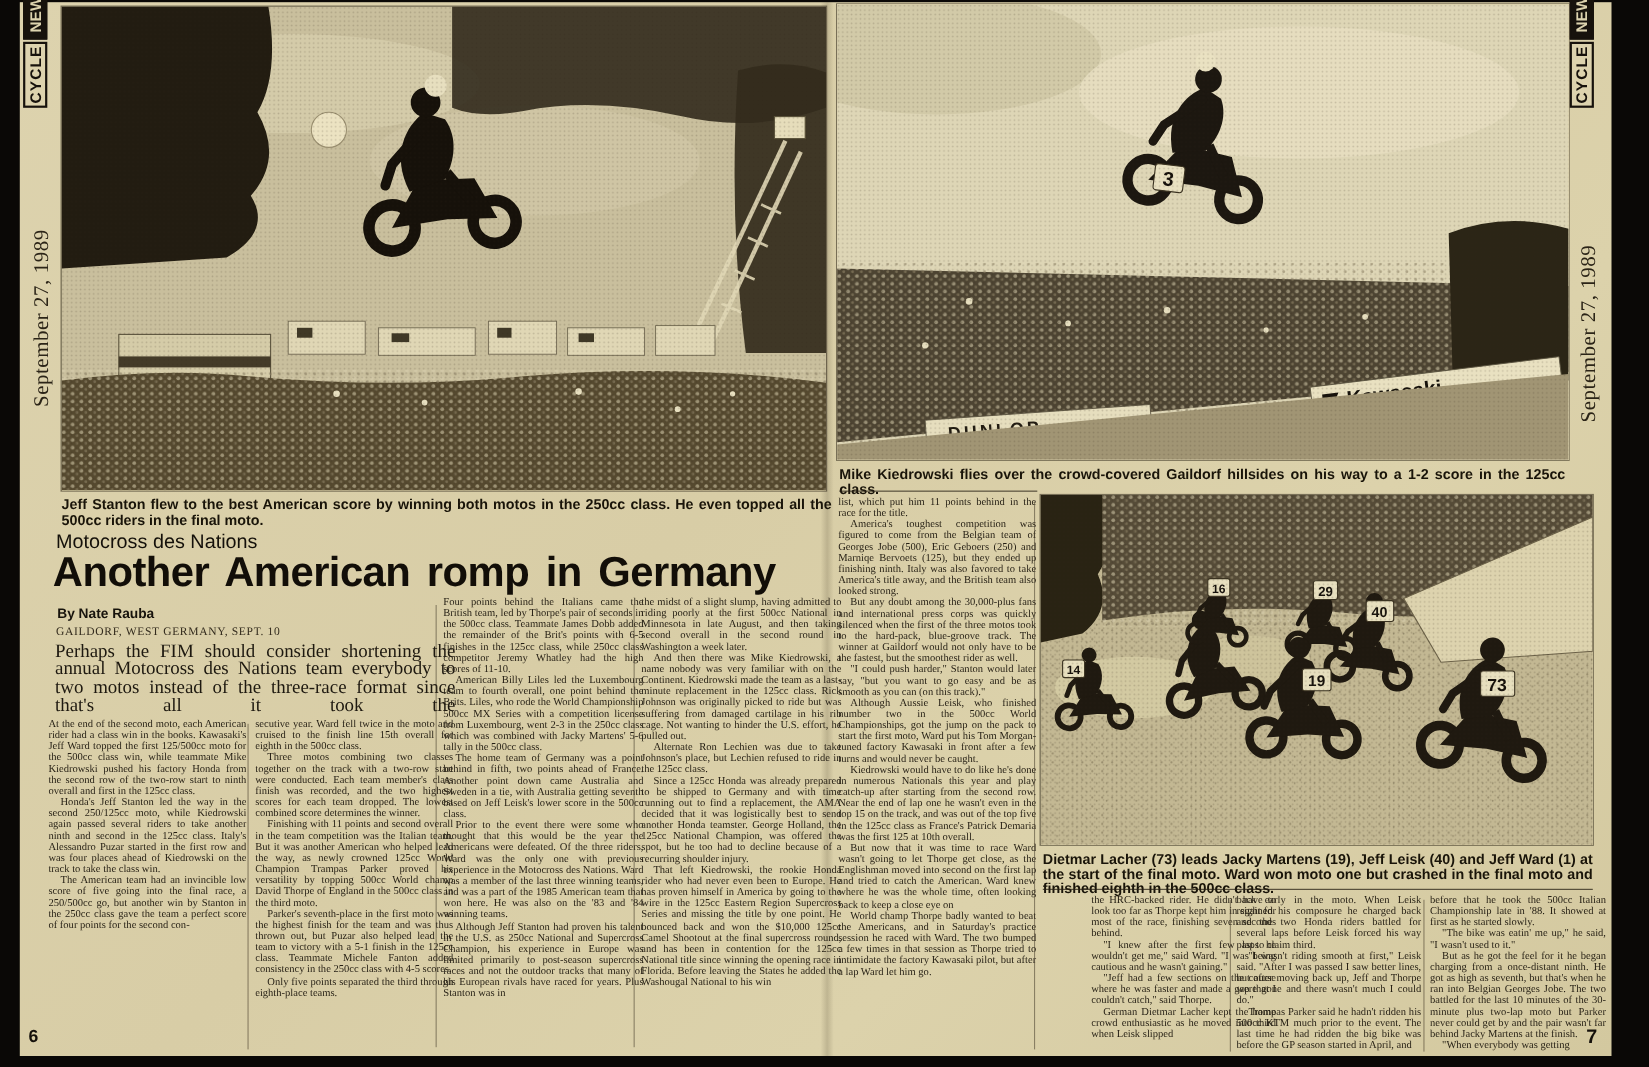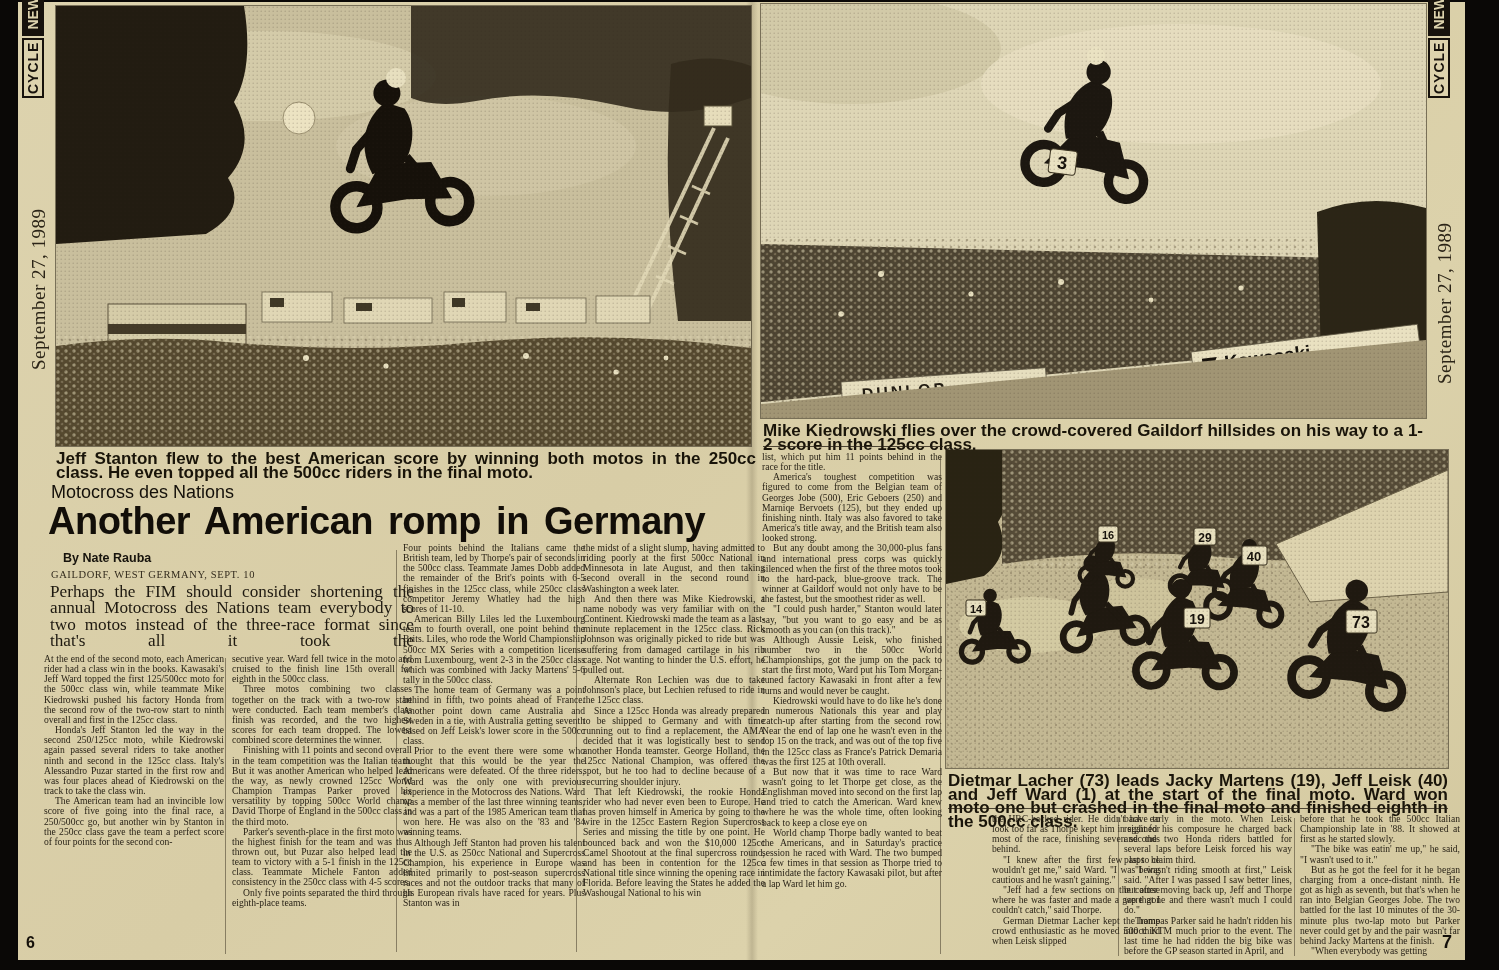--- a/index.html
+++ b/index.html
@@ -11,21 +11,21 @@
           background:linear-gradient(90deg,rgba(0,0,0,0) 0%,rgba(60,50,30,.18) 50%,rgba(0,0,0,0) 100%);}
   .vert{position:absolute;transform:rotate(-90deg);transform-origin:0 0;white-space:nowrap;}
   .side-date{font-size:19px;color:#2b2417;letter-spacing:.5px;}
   .lg-cycle{font-family:"Liberation Sans",sans-serif;font-weight:bold;font-size:14px;
             color:#17120c;letter-spacing:1px;padding:1px 2px;border:2px solid #17120c;background:#ddd3ae;}
   .lg-news{font-family:"Liberation Sans",sans-serif;font-weight:bold;font-size:14px;
            color:#ddd3ae;background:#17120c;padding:1px 4px;margin-left:2px;border:2px solid #17120c;}
   .photo{position:absolute;box-shadow:0 0 0 1px rgba(40,32,20,.55);}
   .photo svg{display:block;width:100%;height:100%;}
   .caption{position:absolute;font-family:"Liberation Sans",sans-serif;font-weight:bold;
-           font-size:17px;line-height:13.5px;color:#191409;text-align:justify;}
+           font-size:13px;line-height:13.5px;color:#191409;text-align:justify;}
   .kicker{position:absolute;font-family:"Liberation Sans",sans-serif;font-weight:normal;
           font-size:18px;color:#14100a;}
   .headline{position:absolute;font-family:"Liberation Sans",sans-serif;font-weight:bold;
             font-size:38px;letter-spacing:-.5px;word-spacing:5px;color:#120e08;margin:0;}
   .byline{position:absolute;font-family:"Liberation Sans",sans-serif;font-weight:bold;
           font-size:12.5px;color:#17130c;}
   .dateline{position:absolute;font-size:10.5px;letter-spacing:.6px;color:#332b1d;}
   .lead{position:absolute;left:32px;top:582px;width:364px;font-size:17.2px;line-height:16.4px;
         text-align:justify;text-align-last:justify;color:#1e1910;}
   .bodycol{position:absolute;font-size:9.6px;line-height:10.15px;text-align:justify;
@@ -119,21 +119,21 @@
             <circle cx="610" cy="352" r="2.4"></circle>
         </g>
         <rect width="695" height="440" fill="url(#p-ht)"></rect>
       </svg>
     </div>
 
     <div class="caption" style="left:38px;top:450px;width:700px;">Jeff Stanton flew to the best American score by winning both motos in the 250cc class. He even topped all the 500cc riders in the final moto.</div>
 
     <div class="kicker" style="left:33px;top:480px;">Motocross des Nations</div>
     <h1 class="headline" style="left:30px;top:498px;">Another American romp in Germany</h1>
-    <div class="byline" style="left:33px;top:549px;padding-left:12px;">By Nate Rauba</div>
+    <div class="byline" style="left:22px;top:549px;padding-left:12px;">By Nate Rauba</div>
     <div class="dateline" style="left:33px;top:567px;">GAILDORF, WEST GERMANY, SEPT. 10</div>
     <div class="lead">Perhaps the FIM should consider shortening the annual Motocross des Nations team everybody to two motos instead of the three-race format since that's all it took the</div>
 
     <div class="bodycol" id="lcol1" style="left:26px;top:652px;width:180px;height:304px;">
         <p>At the end of the second moto, each American rider had a class win in the books. Kawasaki's Jeff Ward topped the first 125/500cc moto for the 500cc class win, while teammate Mike Kiedrowski pushed his factory Honda from the second row of the two-row start to ninth overall and first in the 125cc class.</p>
         <p>Honda's Jeff Stanton led the way in the second 250/125cc moto, while Kiedrowski again passed several riders to take another ninth and second in the 125cc class. Italy's Alessandro Puzar started in the first row and was four places ahead of Kiedrowski on the track to take the class win.</p>
         <p>The American team had an invincible low score of five going into the final race, a 250/500cc go, but another win by Stanton in the 250cc class gave the team a perfect score of four points for the second con-</p>
       </div>
     <div class="bodycol" id="lcol2" style="left:214px;top:652px;width:180px;height:304px;">
         <p>secutive year. Ward fell twice in the moto and cruised to the finish line 15th overall for eighth in the 500cc class.</p>

